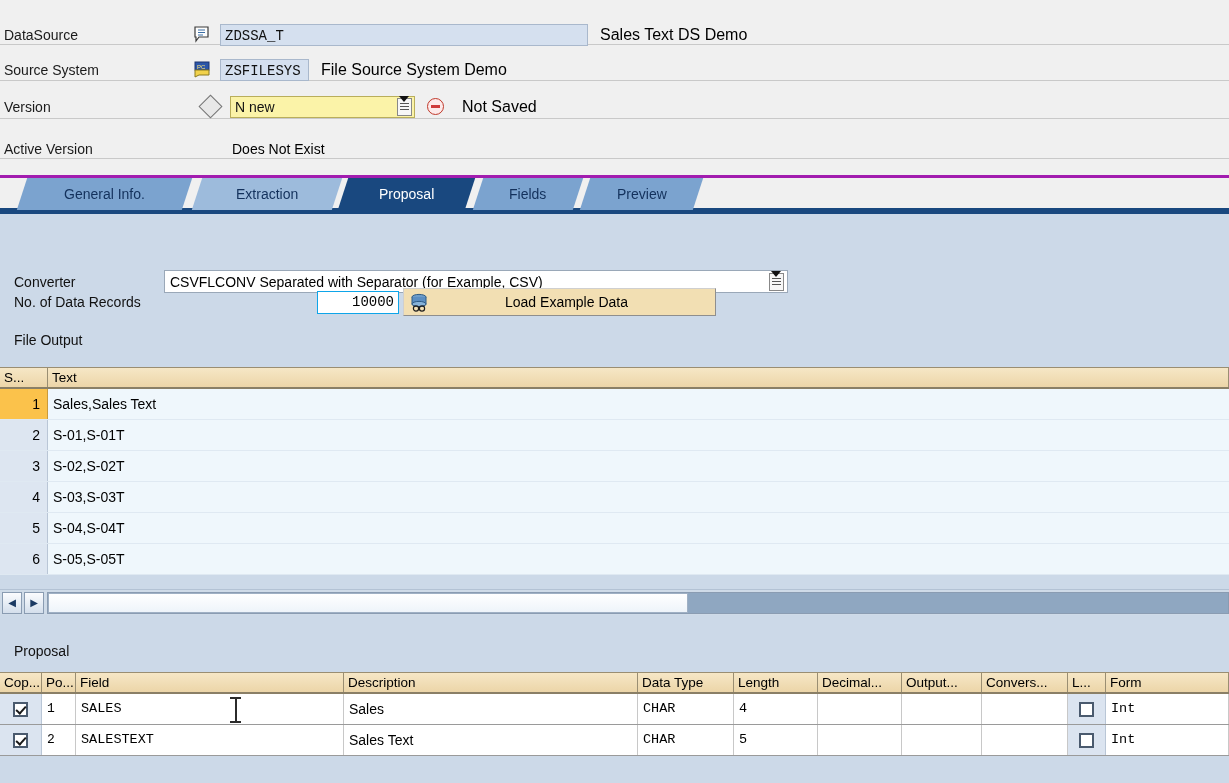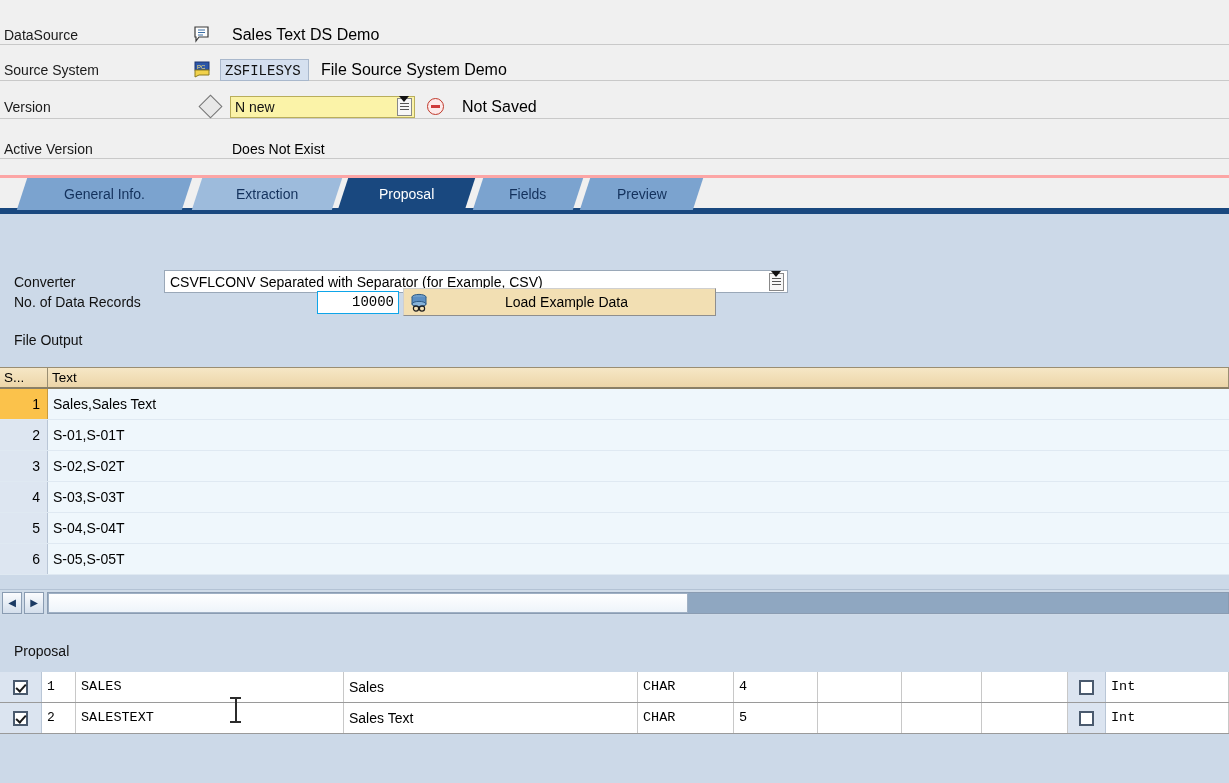--- a/index.html
+++ b/index.html
@@ -7,21 +7,21 @@
     background: #ffffff;
   }
   body {
     width: 1229px; height: 783px;
     font-family: "Liberation Sans", sans-serif;
     font-size: 13px;
     color: #000000;
     overflow: hidden;
     position: relative;
   }
-  .app { width:1229px; height:783px; position:relative; background:#fca5a5; }
+  .app { width:1229px; height:783px; position:relative; background:#a21caf; }
 
   
   .header {
     position: absolute; left:0; top:0; width:1229px; height:175px;
     background:#f0f0f0;
   }
   .hrow { position:absolute; left:0; width:1229px; height:33px; display:flex; align-items:center; }
   .hrow.r1 { top:18px; }
   .hrow.r2 { top:53px; }
   .hrow.r3 { top:90px; }
@@ -226,20 +226,21 @@
     <div class="hrow r1">
       <div class="hlabel">DataSource</div>
       <div class="hicon">
         <svg width="18" height="17" viewBox="0 0 18 17">
           <path d="M1 1 H14 V11 H5 L2 15 V11 H1 Z" fill="#fdfdfd" stroke="#3a3a3a" stroke-width="1.2"></path>
           <line x1="4" y1="4" x2="11" y2="4" stroke="#3a6ea5" stroke-width="1"></line>
           <line x1="4" y1="6.5" x2="11" y2="6.5" stroke="#3a6ea5" stroke-width="1"></line>
           <line x1="4" y1="9" x2="9" y2="9" stroke="#3a6ea5" stroke-width="1"></line>
         </svg>
       </div>
+      <div class="ifield ds">ZDSSA_T</div>
       <div class="sidetext">Sales Text DS Demo</div>
     </div>
 
     <div class="hrow r2">
       <div class="hlabel">Source System</div>
       <div class="hicon">
         <svg width="18" height="17" viewBox="0 0 18 17">
           <rect x="1" y="1" width="14" height="8" fill="#2b56a8" stroke="#1b3570" stroke-width="1"></rect>
           <text x="3" y="7.5" font-family="Liberation Sans, sans-serif" font-size="6" fill="#ffe87a">PC</text>
           <path d="M1 9 H15 V14 H5 L1 16 Z" fill="#f2d24b" stroke="#8a7a22" stroke-width="1"></path>
@@ -356,20 +357,33 @@
 
   <div class="hscroll">
     <div class="sbtn">◀</div>
     <div class="sbtn">▶</div>
     <div class="strack">
       <div class="sthumb"></div>
     </div>
   </div>
 
   <div class="grid" id="proposal-grid">
+    <div class="hdr">
+      <div class="hc h-copy">Cop...</div>
+      <div class="hc h-pos">Po...</div>
+      <div class="hc h-field">Field</div>
+      <div class="hc h-desc">Description</div>
+      <div class="hc h-dtype">Data Type</div>
+      <div class="hc h-len">Length</div>
+      <div class="hc h-dec">Decimal...</div>
+      <div class="hc h-out">Output...</div>
+      <div class="hc h-conv">Convers...</div>
+      <div class="hc h-low">L...</div>
+      <div class="hc h-form">Form</div>
+    </div>
     <div class="body">
 
       <div class="row">
         <div class="cell c-copy">
           <span class="cbx on"></span>
         </div>
         <div class="cell c-pos">1</div>
         <div class="cell c-field">SALES</div>
         <div class="cell c-desc">Sales</div>
         <div class="cell c-dtype">CHAR</div>

